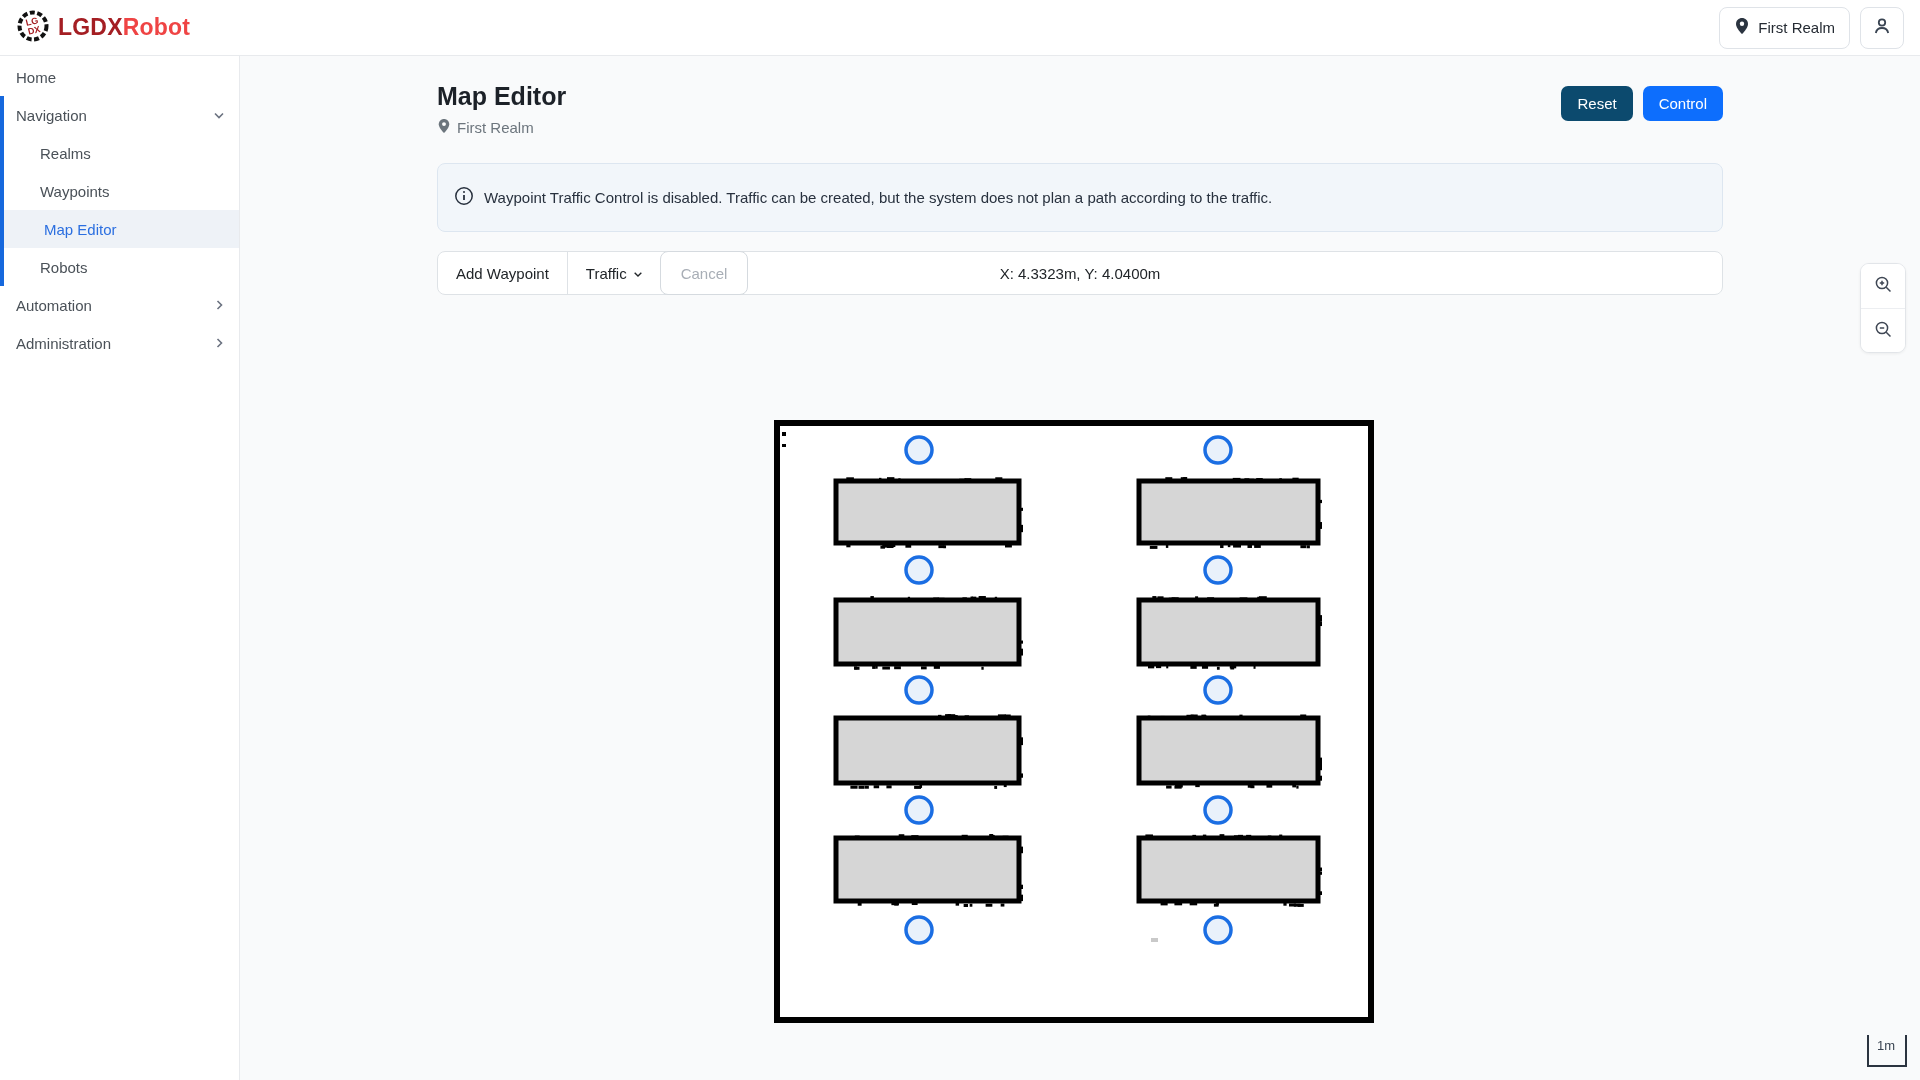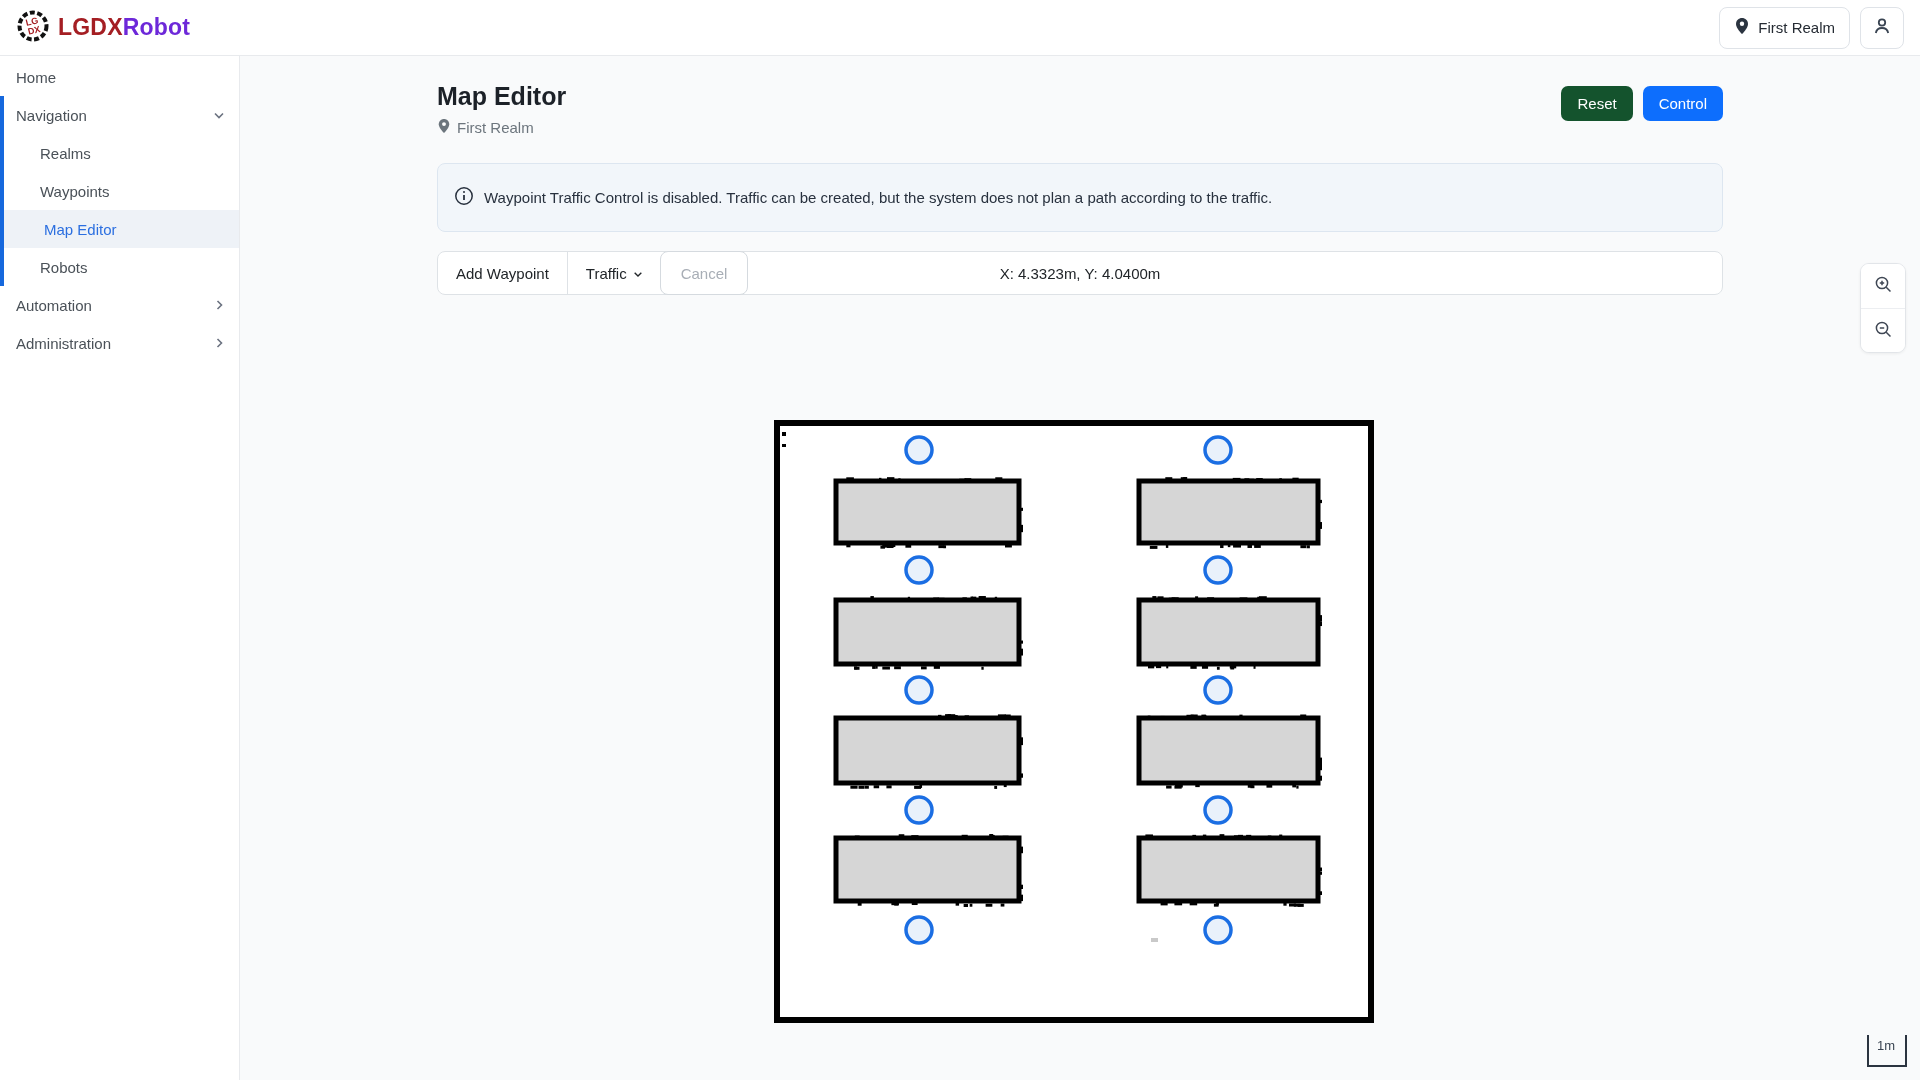--- a/index.html
+++ b/index.html
@@ -13,21 +13,21 @@
   
   .navbar {
     position: fixed; top: 0; left: 0; width: 1920px; height: 56px;
     background: #ffffff; border-bottom: 1px solid #e8eaed;
     display: flex; align-items: center; justify-content: space-between;
     padding: 0 16px; z-index: 50;
   }
   .brand { display: flex; align-items: center; gap: 8px; cursor: pointer; }
   .brand-title { font-size: 23px; font-weight: 700; letter-spacing: .2px; }
   .brand-title .red { color: #a41e23; }
-  .brand-title .dark { color: #6d28d9; margin-top: 40px; }
+  .brand-title .dark { color: #ef4444; margin-top: 40px; }
   .nav-right { display: flex; align-items: center; gap: 10px; }
   .realm-btn {
     display: flex; align-items: center; gap: 8px; height: 42px;
     padding: 0 14px; background: #fff; border: 1px solid #dfe3e8;
     border-radius: 8px; font-size: 15px; color: #252b33; cursor: pointer;
   }
   .user-btn {
     width: 44px; height: 42px; background: #fff; border: 1px solid #dfe3e8;
     border-radius: 8px; display: flex; align-items: center; justify-content: center;
     cursor: pointer;
@@ -56,21 +56,21 @@
   
   .main { position: fixed; left: 240px; top: 56px; right: 0; bottom: 0; }
   .container { width: 1286px; margin: 0 auto; padding-top: 26px; }
   .header-row { display: flex; align-items: flex-start; justify-content: space-between; }
   .page-title { font-size: 25px; font-weight: 700; color: #1c2128; }
   .page-sub { display: flex; align-items: center; gap: 6px; margin-top: 7px;
               font-size: 15px; color: #6c757d; }
   .header-actions { display: flex; gap: 10px; padding-top: 4px; }
   .btn { border: none; border-radius: 7px; font-size: 15px; padding: 9px 16px;
          cursor: pointer; font-family: inherit; }
-  .btn-danger  { background: #14532d; color: #fff; }
+  .btn-danger  { background: #0c4a6e; color: #fff; }
   .btn-primary { background: #0d6efd; color: #fff; }
 
   .alert {
     margin-top: 26px; background: #f2f6fa; border: 1px solid #dde6f0;
     border-radius: 8px; padding: 22px 16px; display: flex; align-items: center;
     gap: 10px; font-size: 15px; color: #28313e;
   }
 
   .toolbar {
     margin-top: 19px; height: 44px; background: #fff;

